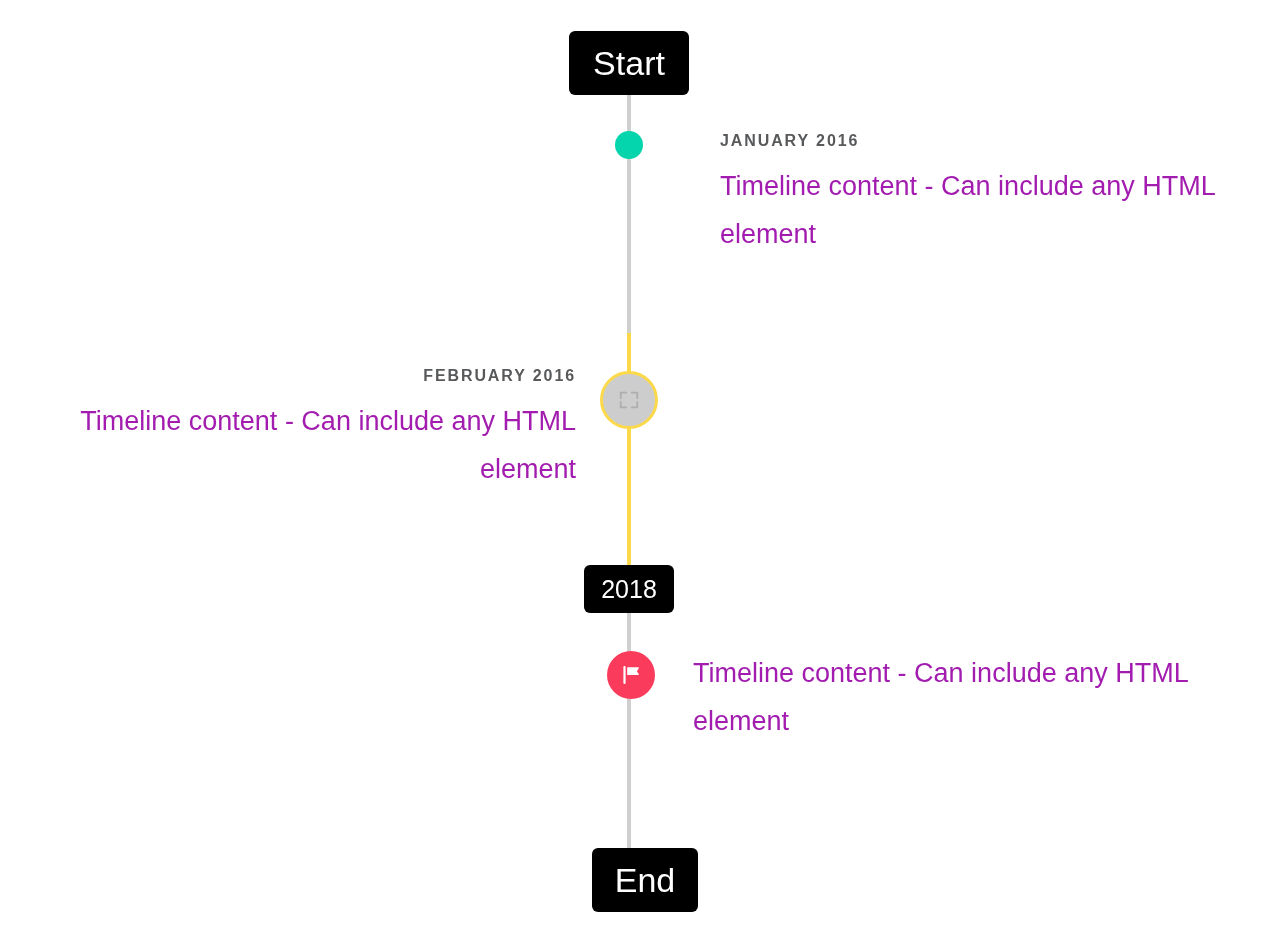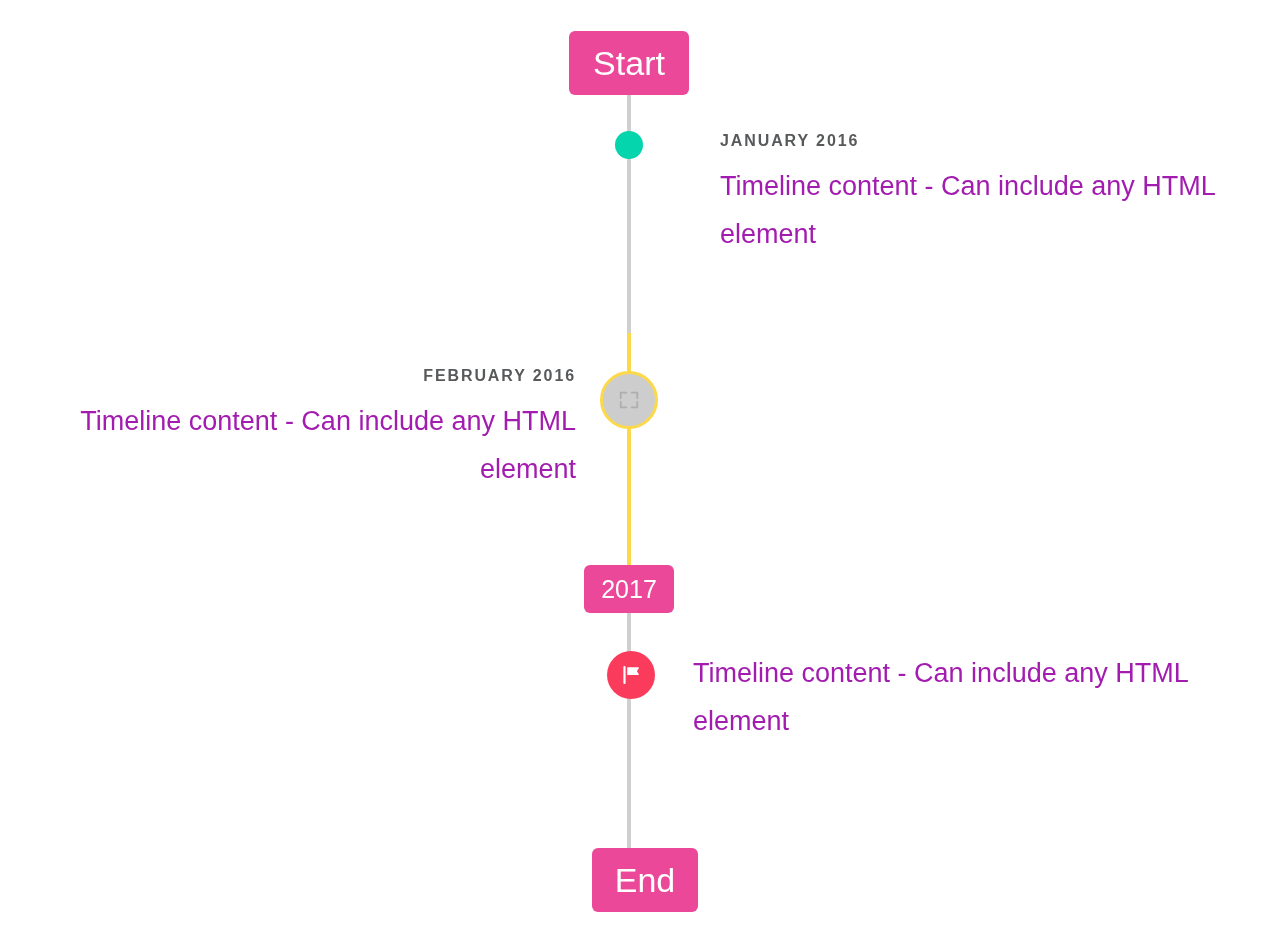--- a/index.html
+++ b/index.html
@@ -26,21 +26,21 @@
     width: 4px;
     background: #cfcfcf;
   }
   .spine-top    { top: 88px;  height: 250px; }
   .spine-mid    { top: 333px; height: 262px; background: #fcd94b; }
   .spine-bottom { top: 610px; height: 250px; background: #cfcfcf; }
 
   
   .badge {
     position: absolute;
-    background: #ec4899;
+    background: #000000;
     color: #ffffff;
     border-radius: 6px;
     display: flex;
     align-items: center;
     justify-content: center;
     line-height: 1;
     z-index: 5;
     user-select: none;
   }
   .badge-start {
@@ -147,21 +147,21 @@
         <path d="M21 20 v-6"></path>
           <path d="M21 20 h-6"></path>
       </g>
     </svg>
   </div>
   <div class="entry entry-left entry-feb">
     <div class="entry-date">February 2016</div>
     <div class="entry-body">Timeline content - Can include any HTML element</div>
   </div>
 
-  <div class="badge badge-year">2017</div>
+  <div class="badge badge-year">2018</div>
 
   <div class="marker marker-flag">
     <svg class="flag-icon" viewBox="0 0 24 24">
       <path fill="#ffffff" d="M5.5 3 a1.1 1.1 0 0 1 1.1 1.1 V20 a1.1 1.1 0 0 1 -2.2 0 V4.1 A1.1 1.1 0 0 1 5.5 3 z"></path>
       <path fill="#ffffff" d="M8.2 4.3 h10.9 c.6 0 .9.6.6 1.1 l-1.8 2.8 1.8 2.8 c.3.5 0 1.1 -.6 1.1 H8.2 z"></path>
     </svg>
   </div>
   <div class="entry entry-right entry-mar">
     <div class="entry-body">Timeline content - Can include any HTML element</div>
   </div>

